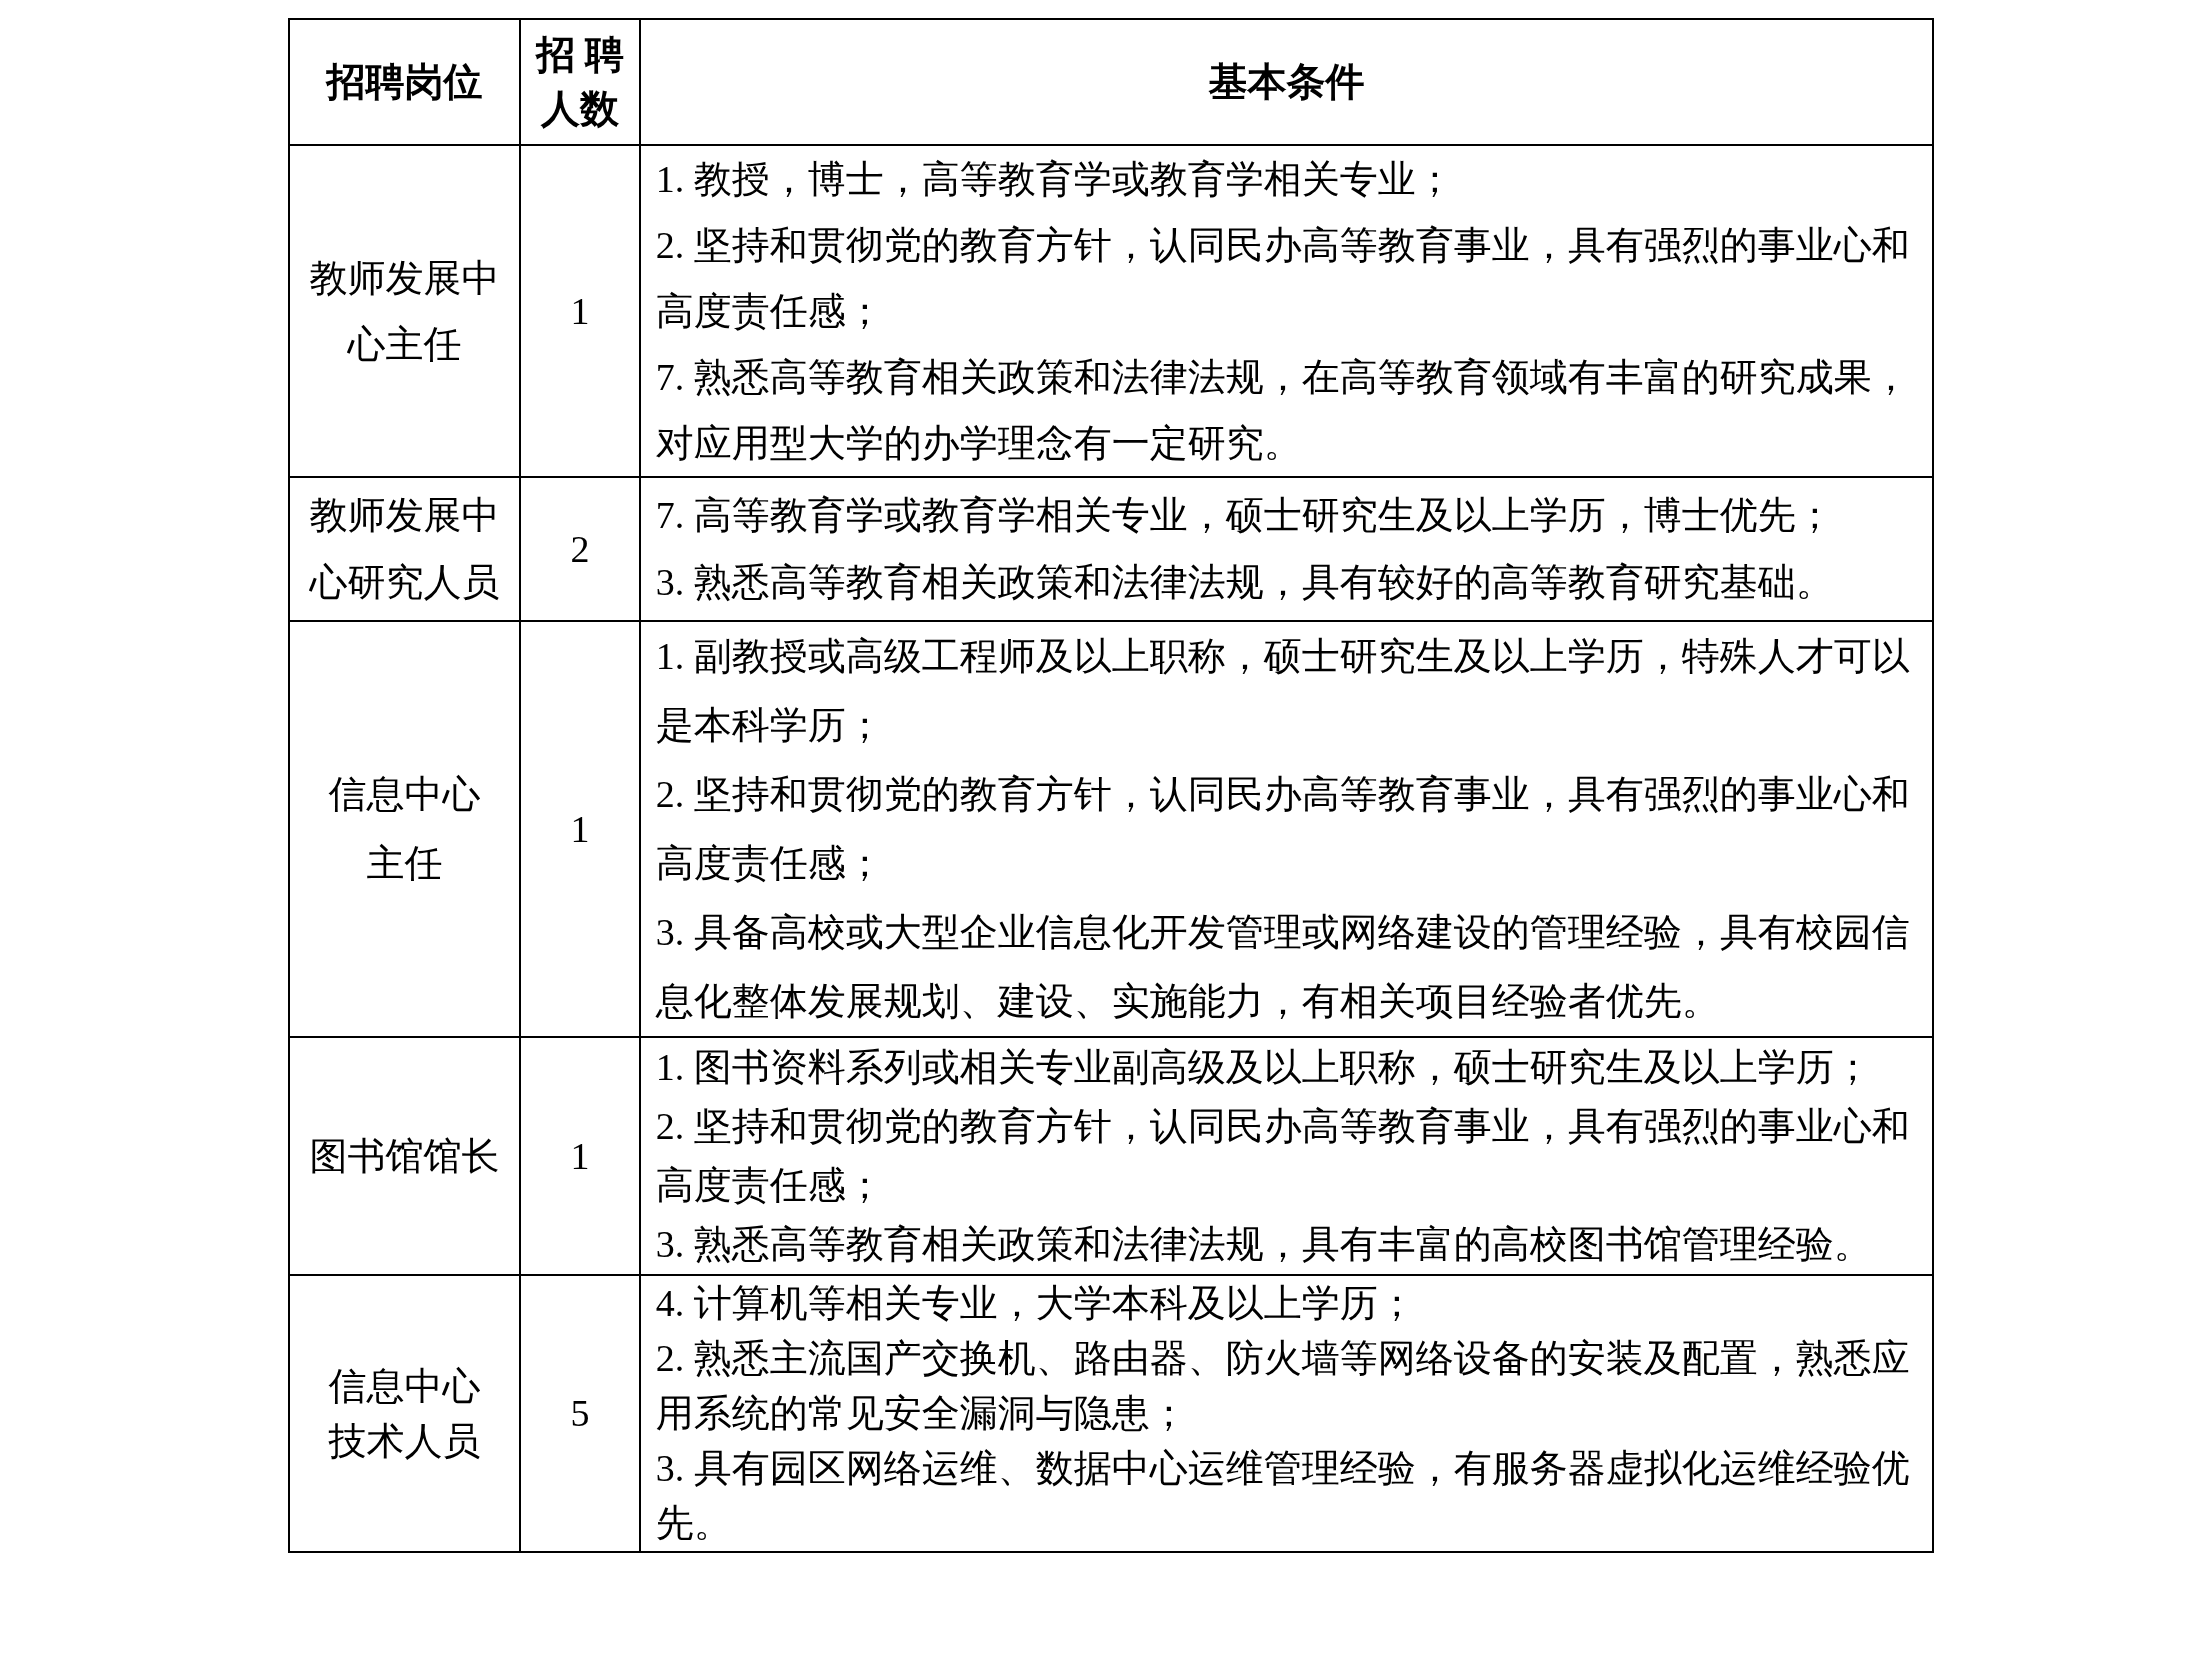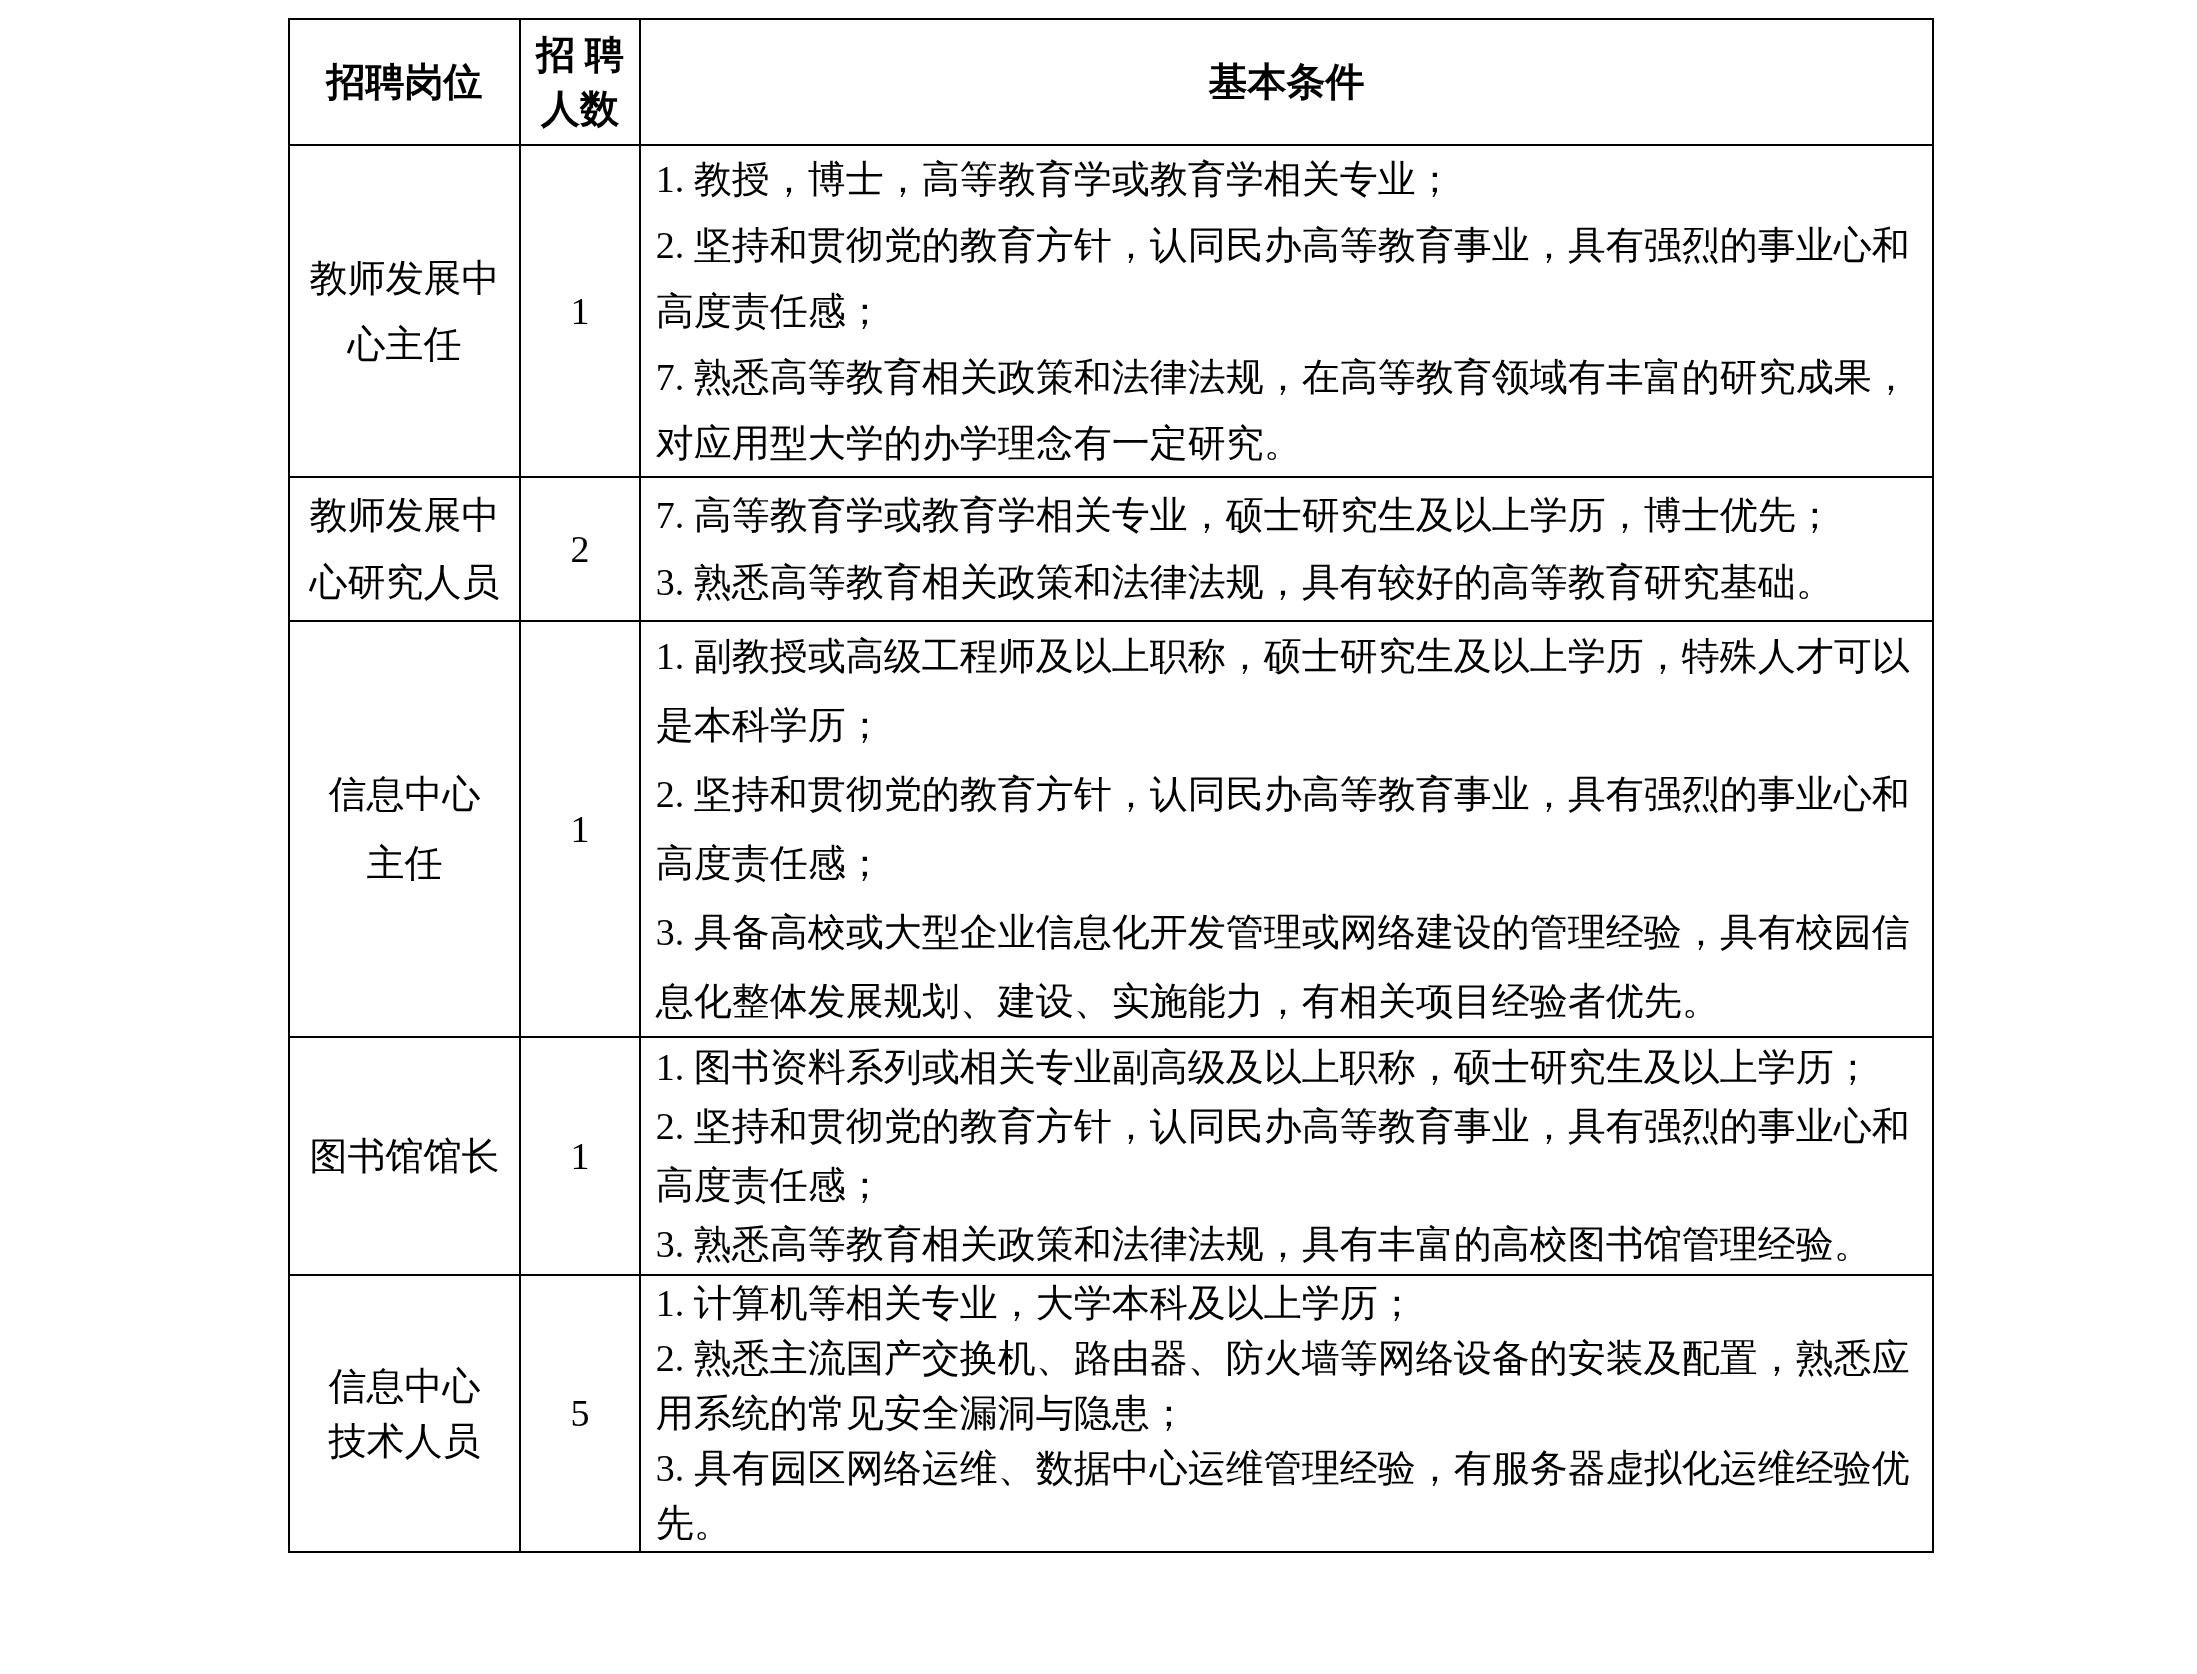--- a/index.html
+++ b/index.html
@@ -118,21 +118,21 @@
             <div class="cond-item">1. 图书资料系列或相关专业副高级及以上职称，硕士研究生及以上学历；</div>
             <div class="cond-item">2. 坚持和贯彻党的教育方针，认同民办高等教育事业，具有强烈的事业心和高度责任感；</div>
             <div class="cond-item">3. 熟悉高等教育相关政策和法律法规，具有丰富的高校图书馆管理经验。</div>
           </td>
         </tr>
         <tr class="r5">
           <td class="cell-pos">信息中心
 技术人员</td>
           <td class="cell-cnt">5</td>
           <td class="cell-cond">
-            <div class="cond-item">1. 计算机等相关专业，大学本科及以上学历；</div>
+            <div class="cond-item">4. 计算机等相关专业，大学本科及以上学历；</div>
             <div class="cond-item">2. 熟悉主流国产交换机、路由器、防火墙等网络设备的安装及配置，熟悉应用系统的常见安全漏洞与隐患；</div>
             <div class="cond-item">3. 具有园区网络运维、数据中心运维管理经验，有服务器虚拟化运维经验优先。</div>
           </td>
         </tr>
       </tbody>
   </table>
 
 </div>
 
 

